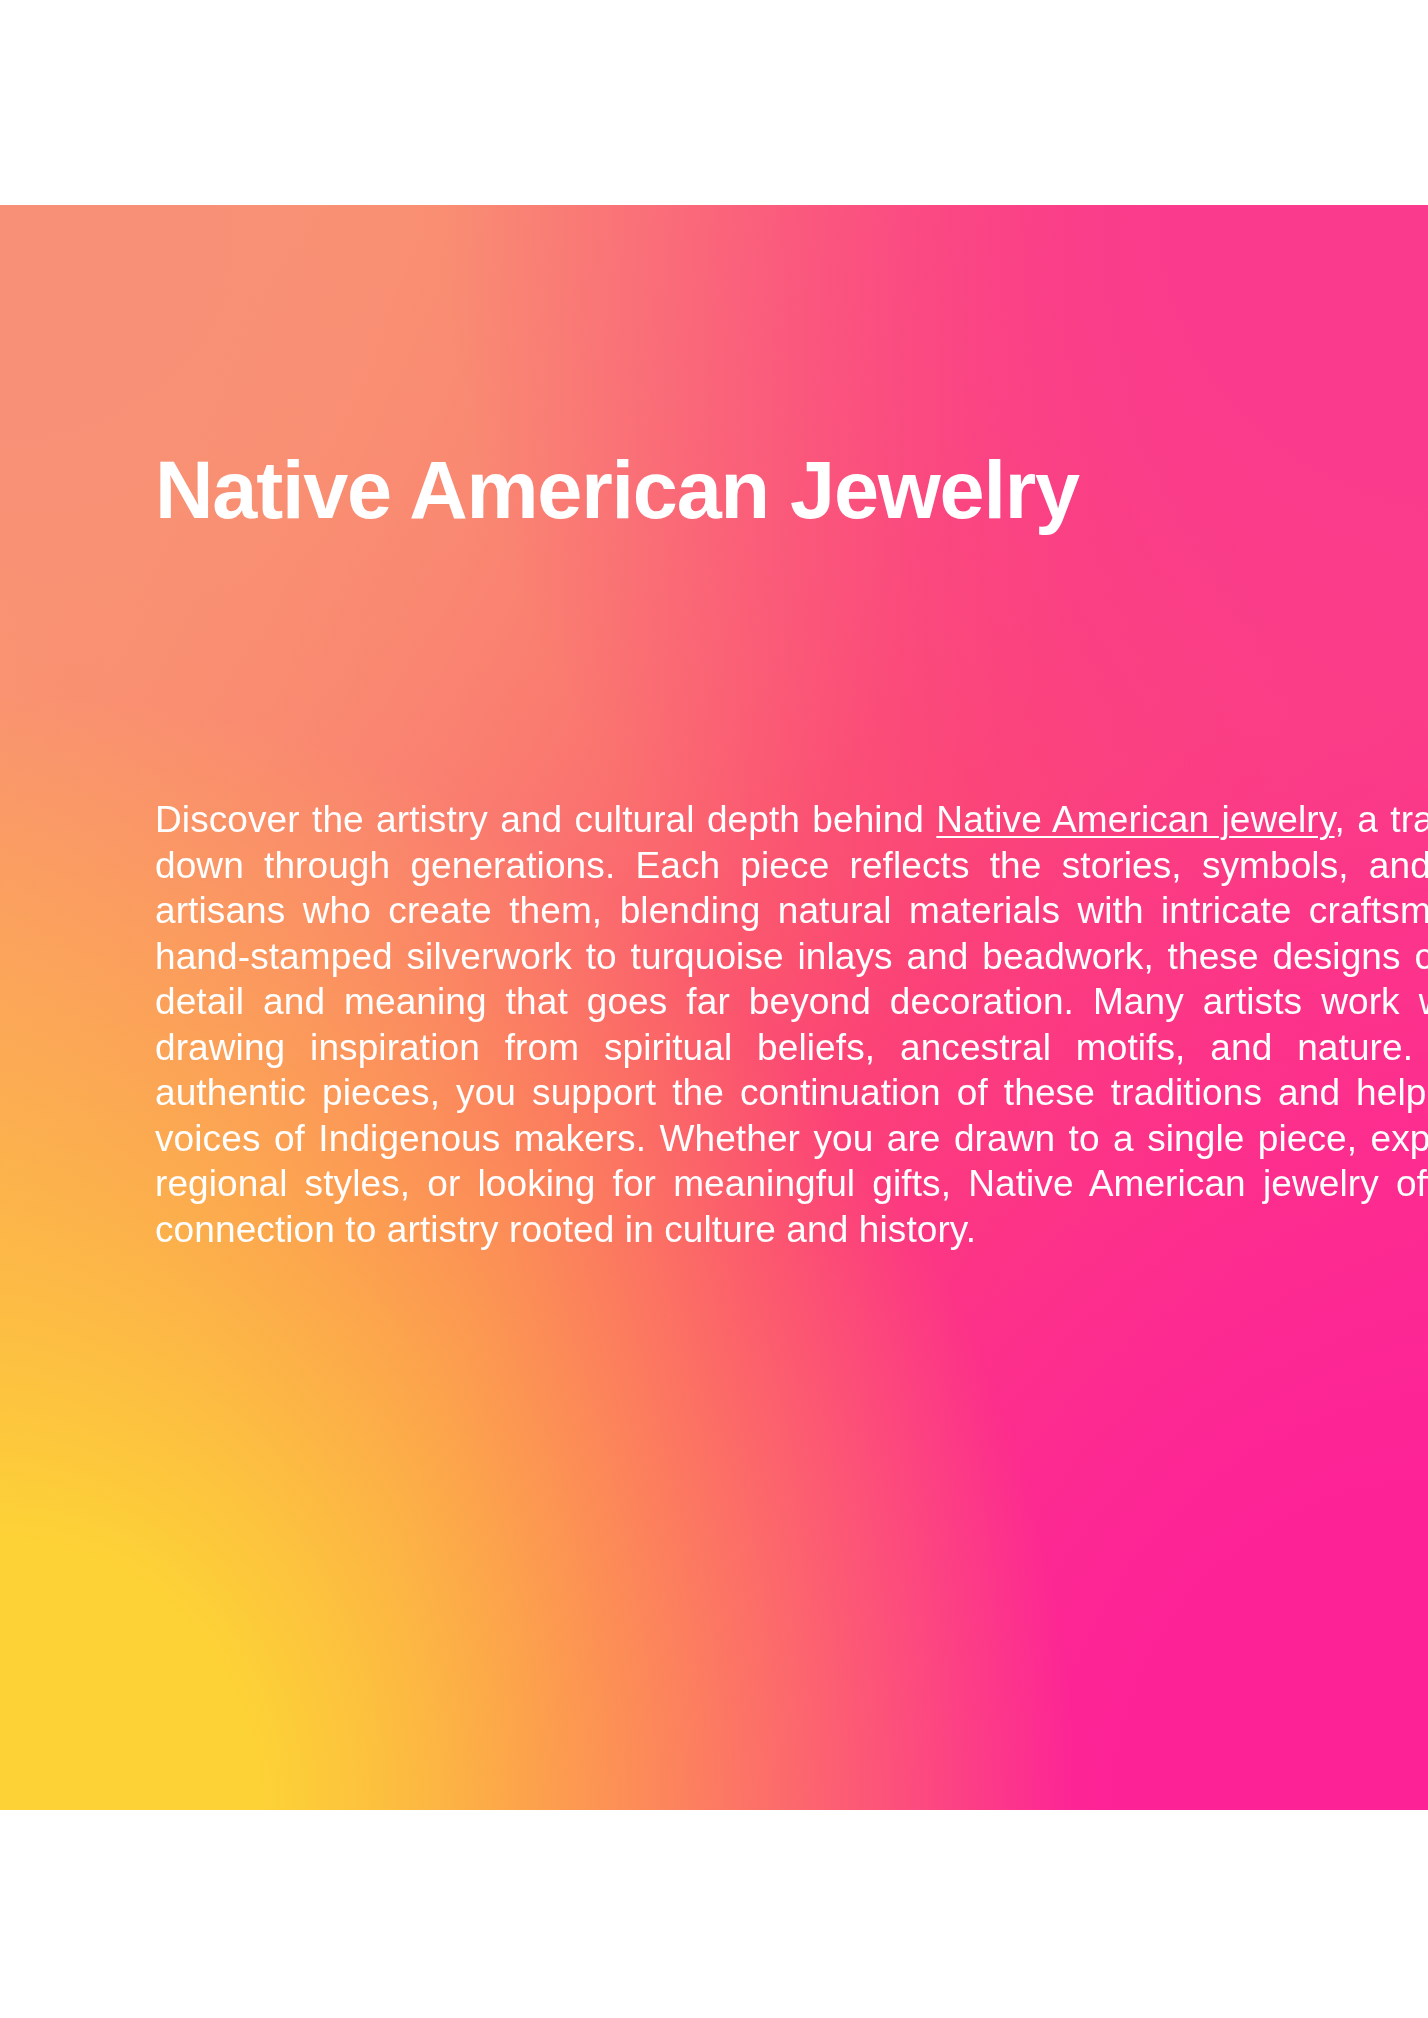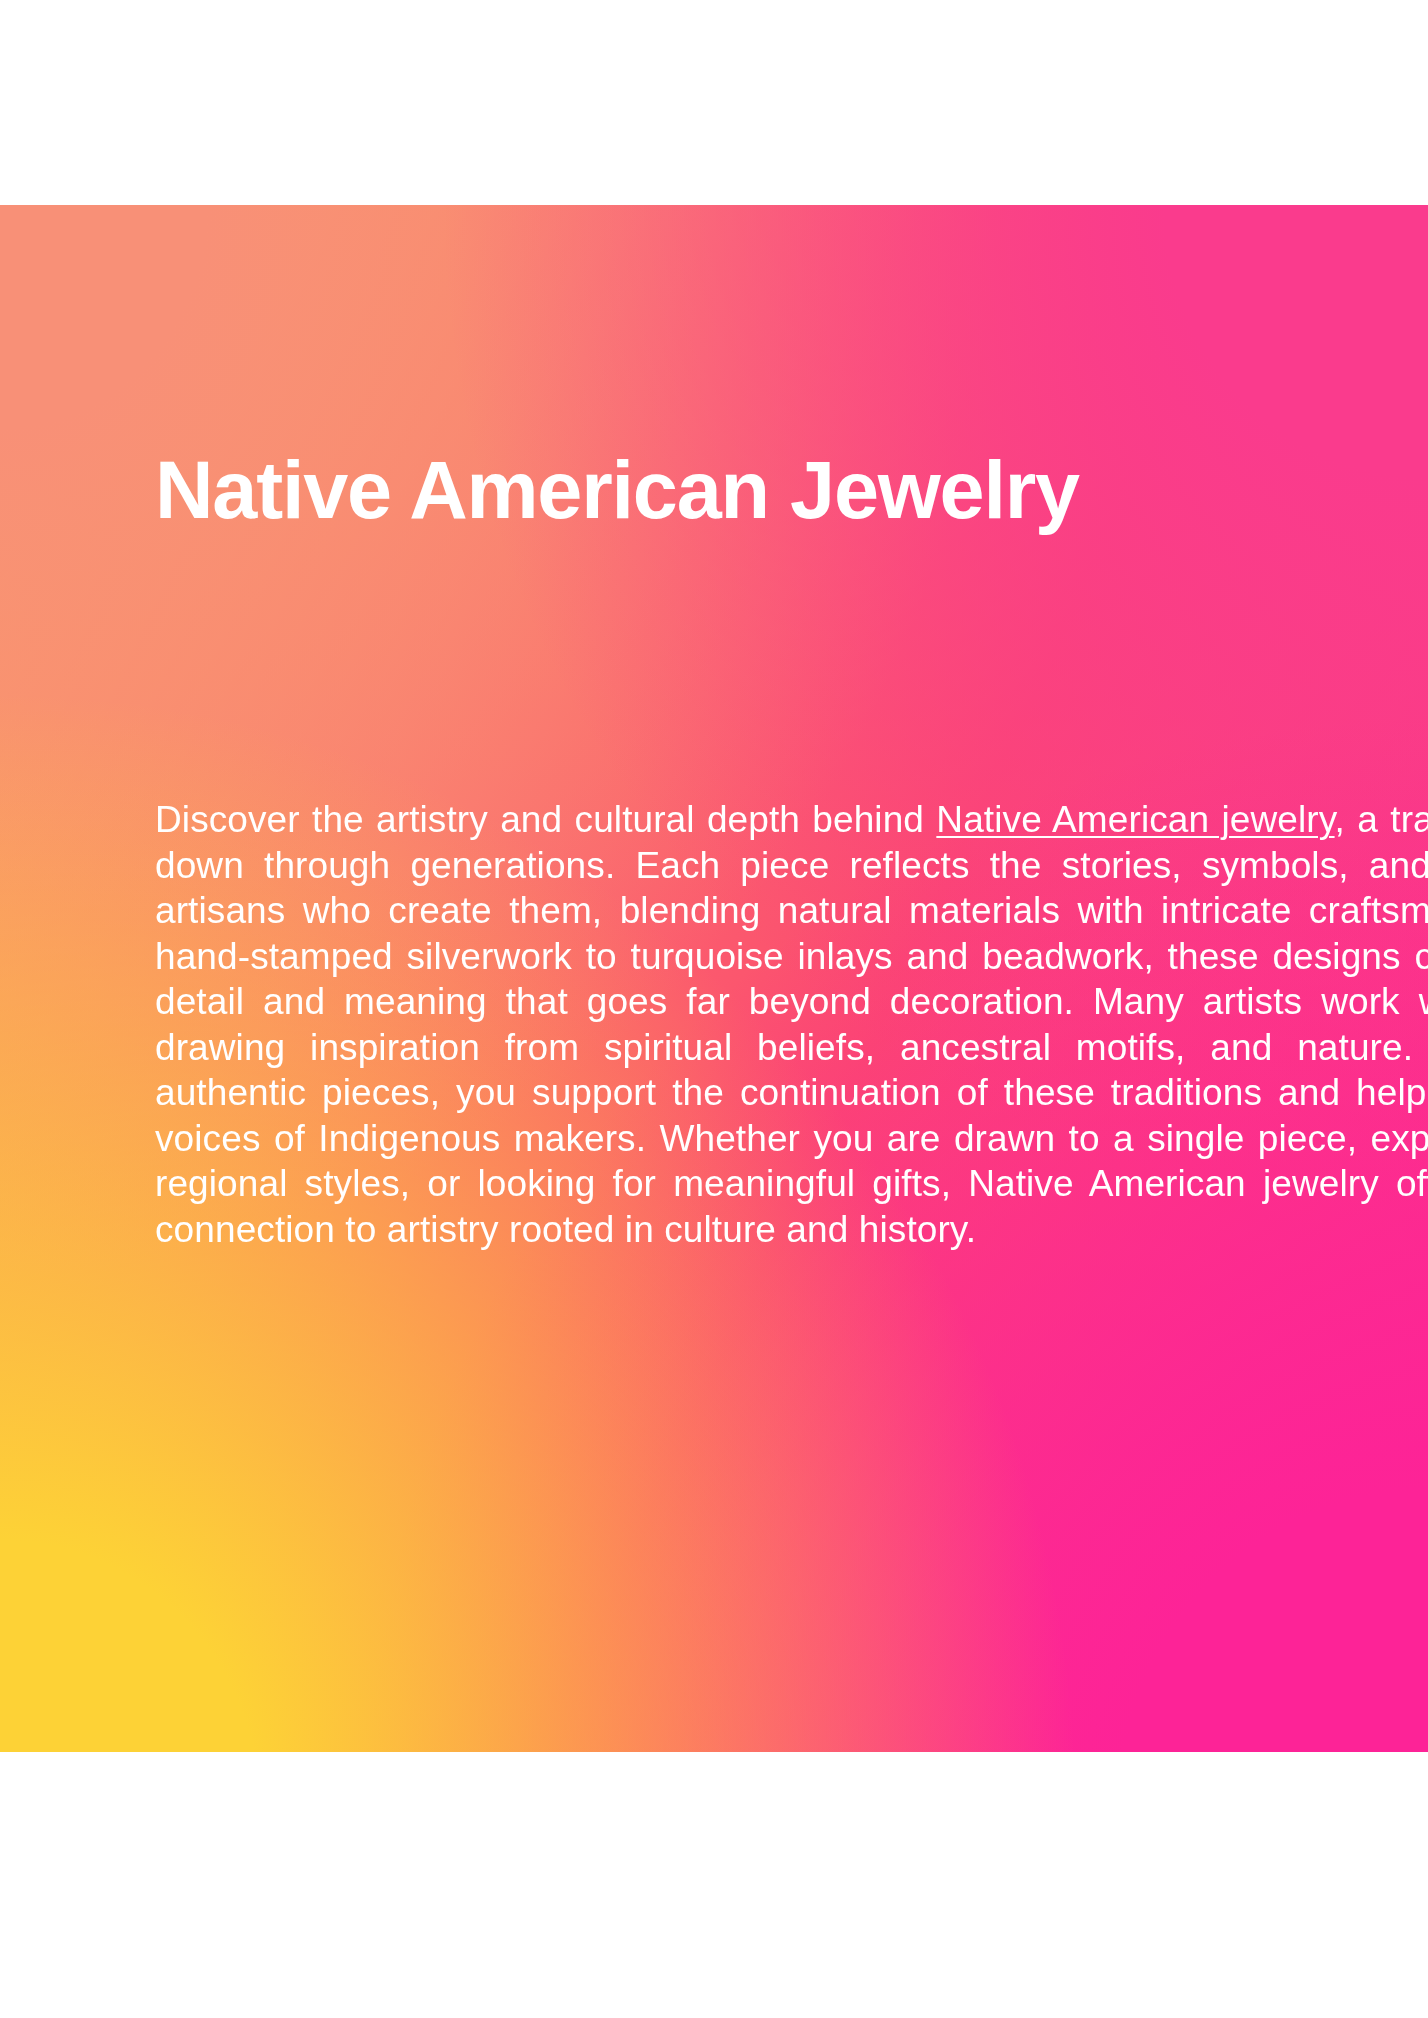--- a/index.html
+++ b/index.html
@@ -11,21 +11,21 @@
     width: 1428px;
     height: 2018px;
     overflow: hidden;
     font-family: "Liberation Sans", sans-serif;
     -webkit-font-smoothing: antialiased;
   }
 
   .page {
     position: relative;
     width: 1428px;
-    height: 1752px;
+    height: 2018px;
     background: #ffffff;
     overflow: hidden;
   }
 
   
   .top-spacer {
     position: absolute;
     top: 0;
     left: 0;
     width: 1428px;

